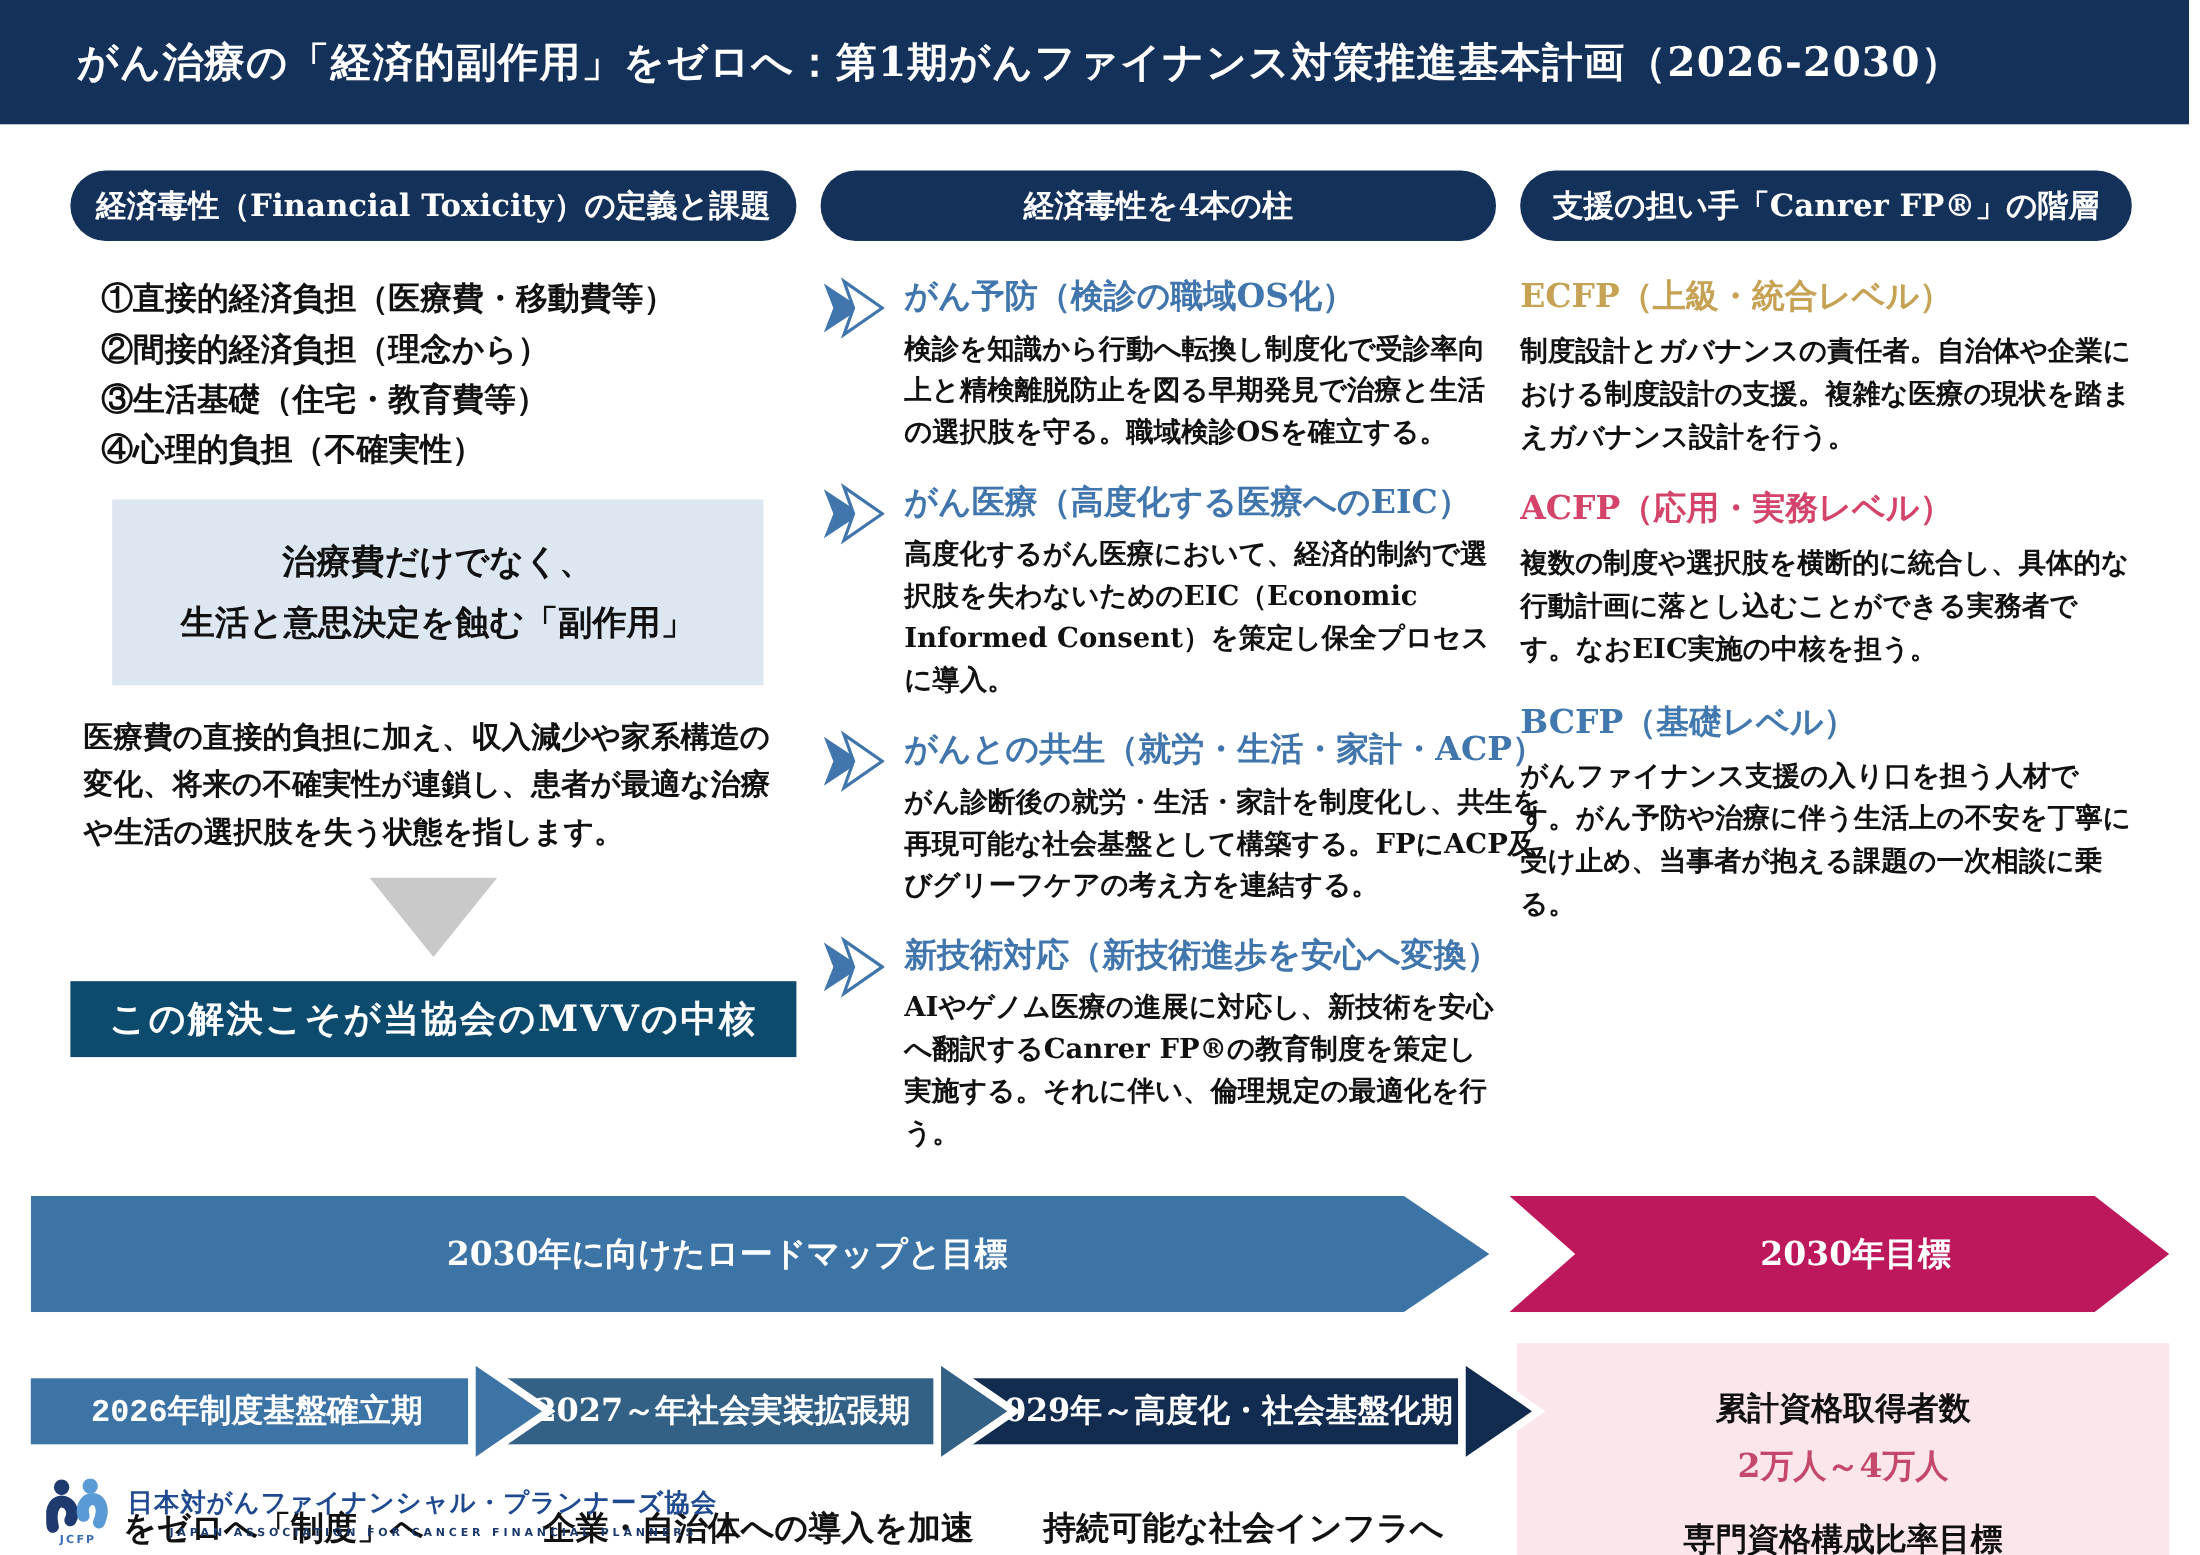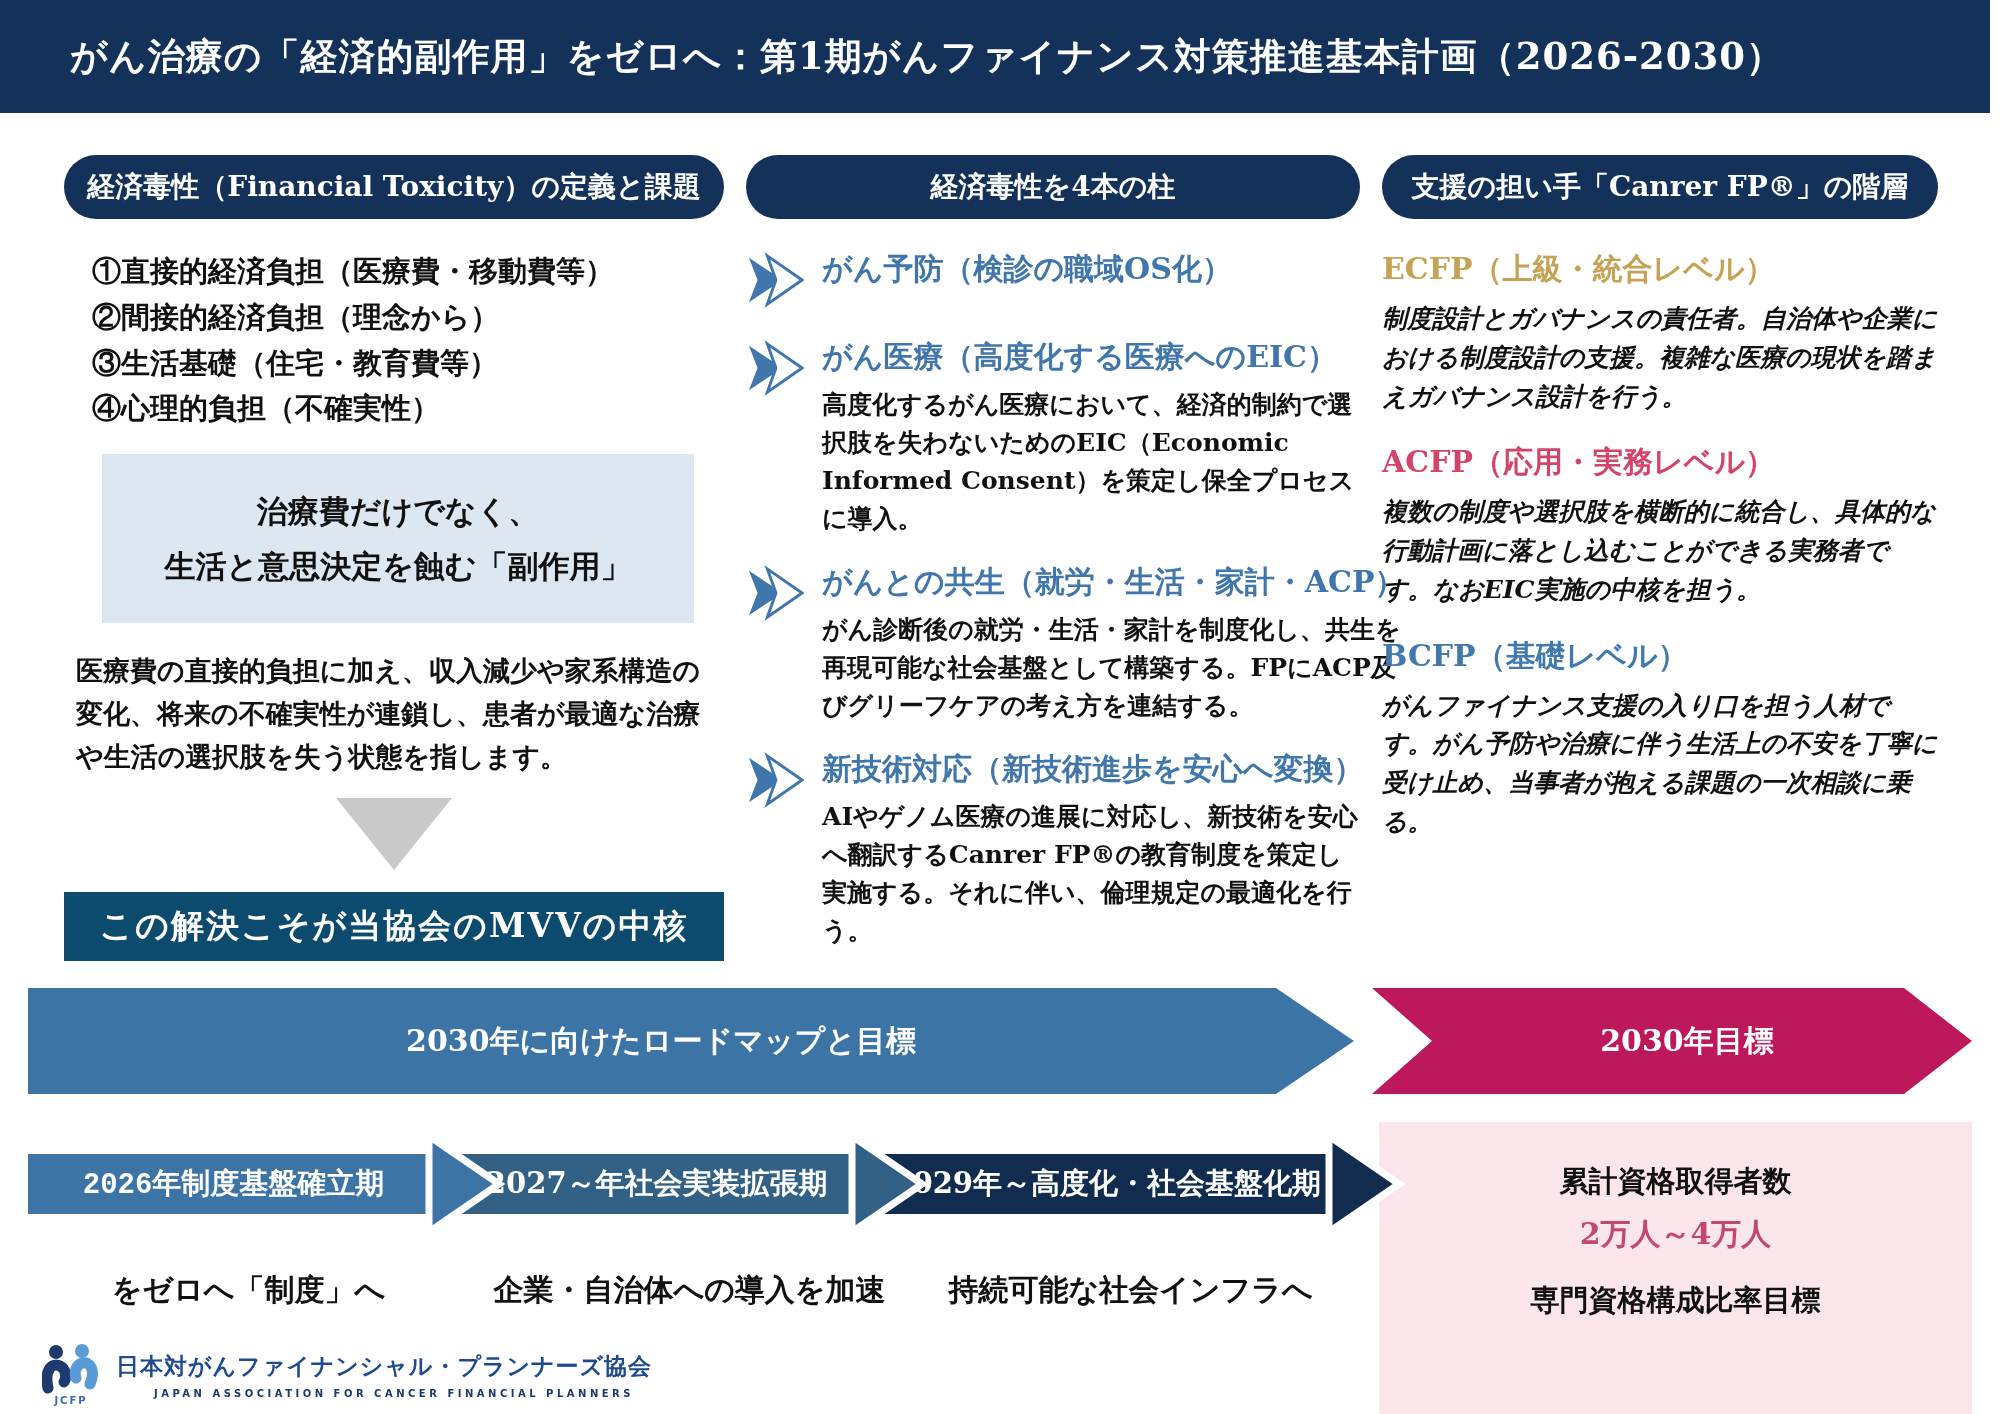--- a/index.html
+++ b/index.html
@@ -26,21 +26,21 @@
   .pillar-icon { flex:0 0 62px; padding-top:2px; }
   .pillar-title { color:#4176ac; font-size:30px; font-weight:700; white-space:nowrap; }
   .pillar-body { font-size:25px; font-weight:600; color:#111111; line-height:1.52; margin-top:8px; }
 
   
   .level { margin-bottom:26px; }
   .level-title { font-size:30px; font-weight:700; white-space:nowrap; }
   .level-title.gold { color:#c5a254; }
   .level-title.pink { color:#d4436a; }
   .level-title.blue { color:#4178ad; }
-  .level-body { font-size:25px; font-weight:600; color:#111111; line-height:1.55; margin-top:10px;font-style:italic; }
+  .level-body { font-size:25px; font-weight:600; color:#111111; line-height:1.55; margin-top:10px; }
 
   
   .banners { display:flex; gap:18px; margin:14px 18px 0 28px; height:106px; }
   .banner-blue { flex:1; background:#3d74a6; clip-path:polygon(0 0, calc(100% - 78px) 0, 100% 50%, calc(100% - 78px) 100%, 0 100%); display:flex; align-items:center; justify-content:center; color:#ffffff; font-size:30px; font-weight:700; padding-right:60px; }
   .banner-pink { width:600px; background:#be185d; clip-path:polygon(0 0, calc(100% - 68px) 0, 100% 50%, calc(100% - 68px) 100%, 0 100%, 60px 50%); display:flex; align-items:center; justify-content:center; color:#ffffff; font-size:30px; font-weight:700; padding-left:30px; }
 
   
   .bottom { display:flex; gap:28px; padding:28px 18px 0 28px; align-items:flex-start; }
   .bottom-left { width:1330px; }
 
@@ -100,20 +100,21 @@
 
       <div class="pillar">
         <div class="pillar-icon">
           <svg width="58" height="58" viewBox="0 0 60 60">
               <path d="M3,7 L38,30 L3,53 L12,30 Z" fill="#4176ac"></path>
               <path d="M22,5 L58,30 L22,55 L31,30 Z" fill="#ffffff" stroke="#4176ac" stroke-width="3"></path>
             </svg>
         </div>
         <div>
           <div class="pillar-title">がん予防（検診の職域OS化）</div>
+          <div class="pillar-body">検診を知識から行動へ転換し制度化で受診率向上と精検離脱防止を図る早期発見で治療と生活の選択肢を守る。職域検診OSを確立する。</div>
         </div>
       </div>
 
       <div class="pillar">
         <div class="pillar-icon">
           <svg width="58" height="58" viewBox="0 0 60 60">
               <path d="M3,7 L38,30 L3,53 L12,30 Z" fill="#4176ac"></path>
               <path d="M22,5 L58,30 L22,55 L31,30 Z" fill="#ffffff" stroke="#4176ac" stroke-width="3"></path>
             </svg>
         </div>

